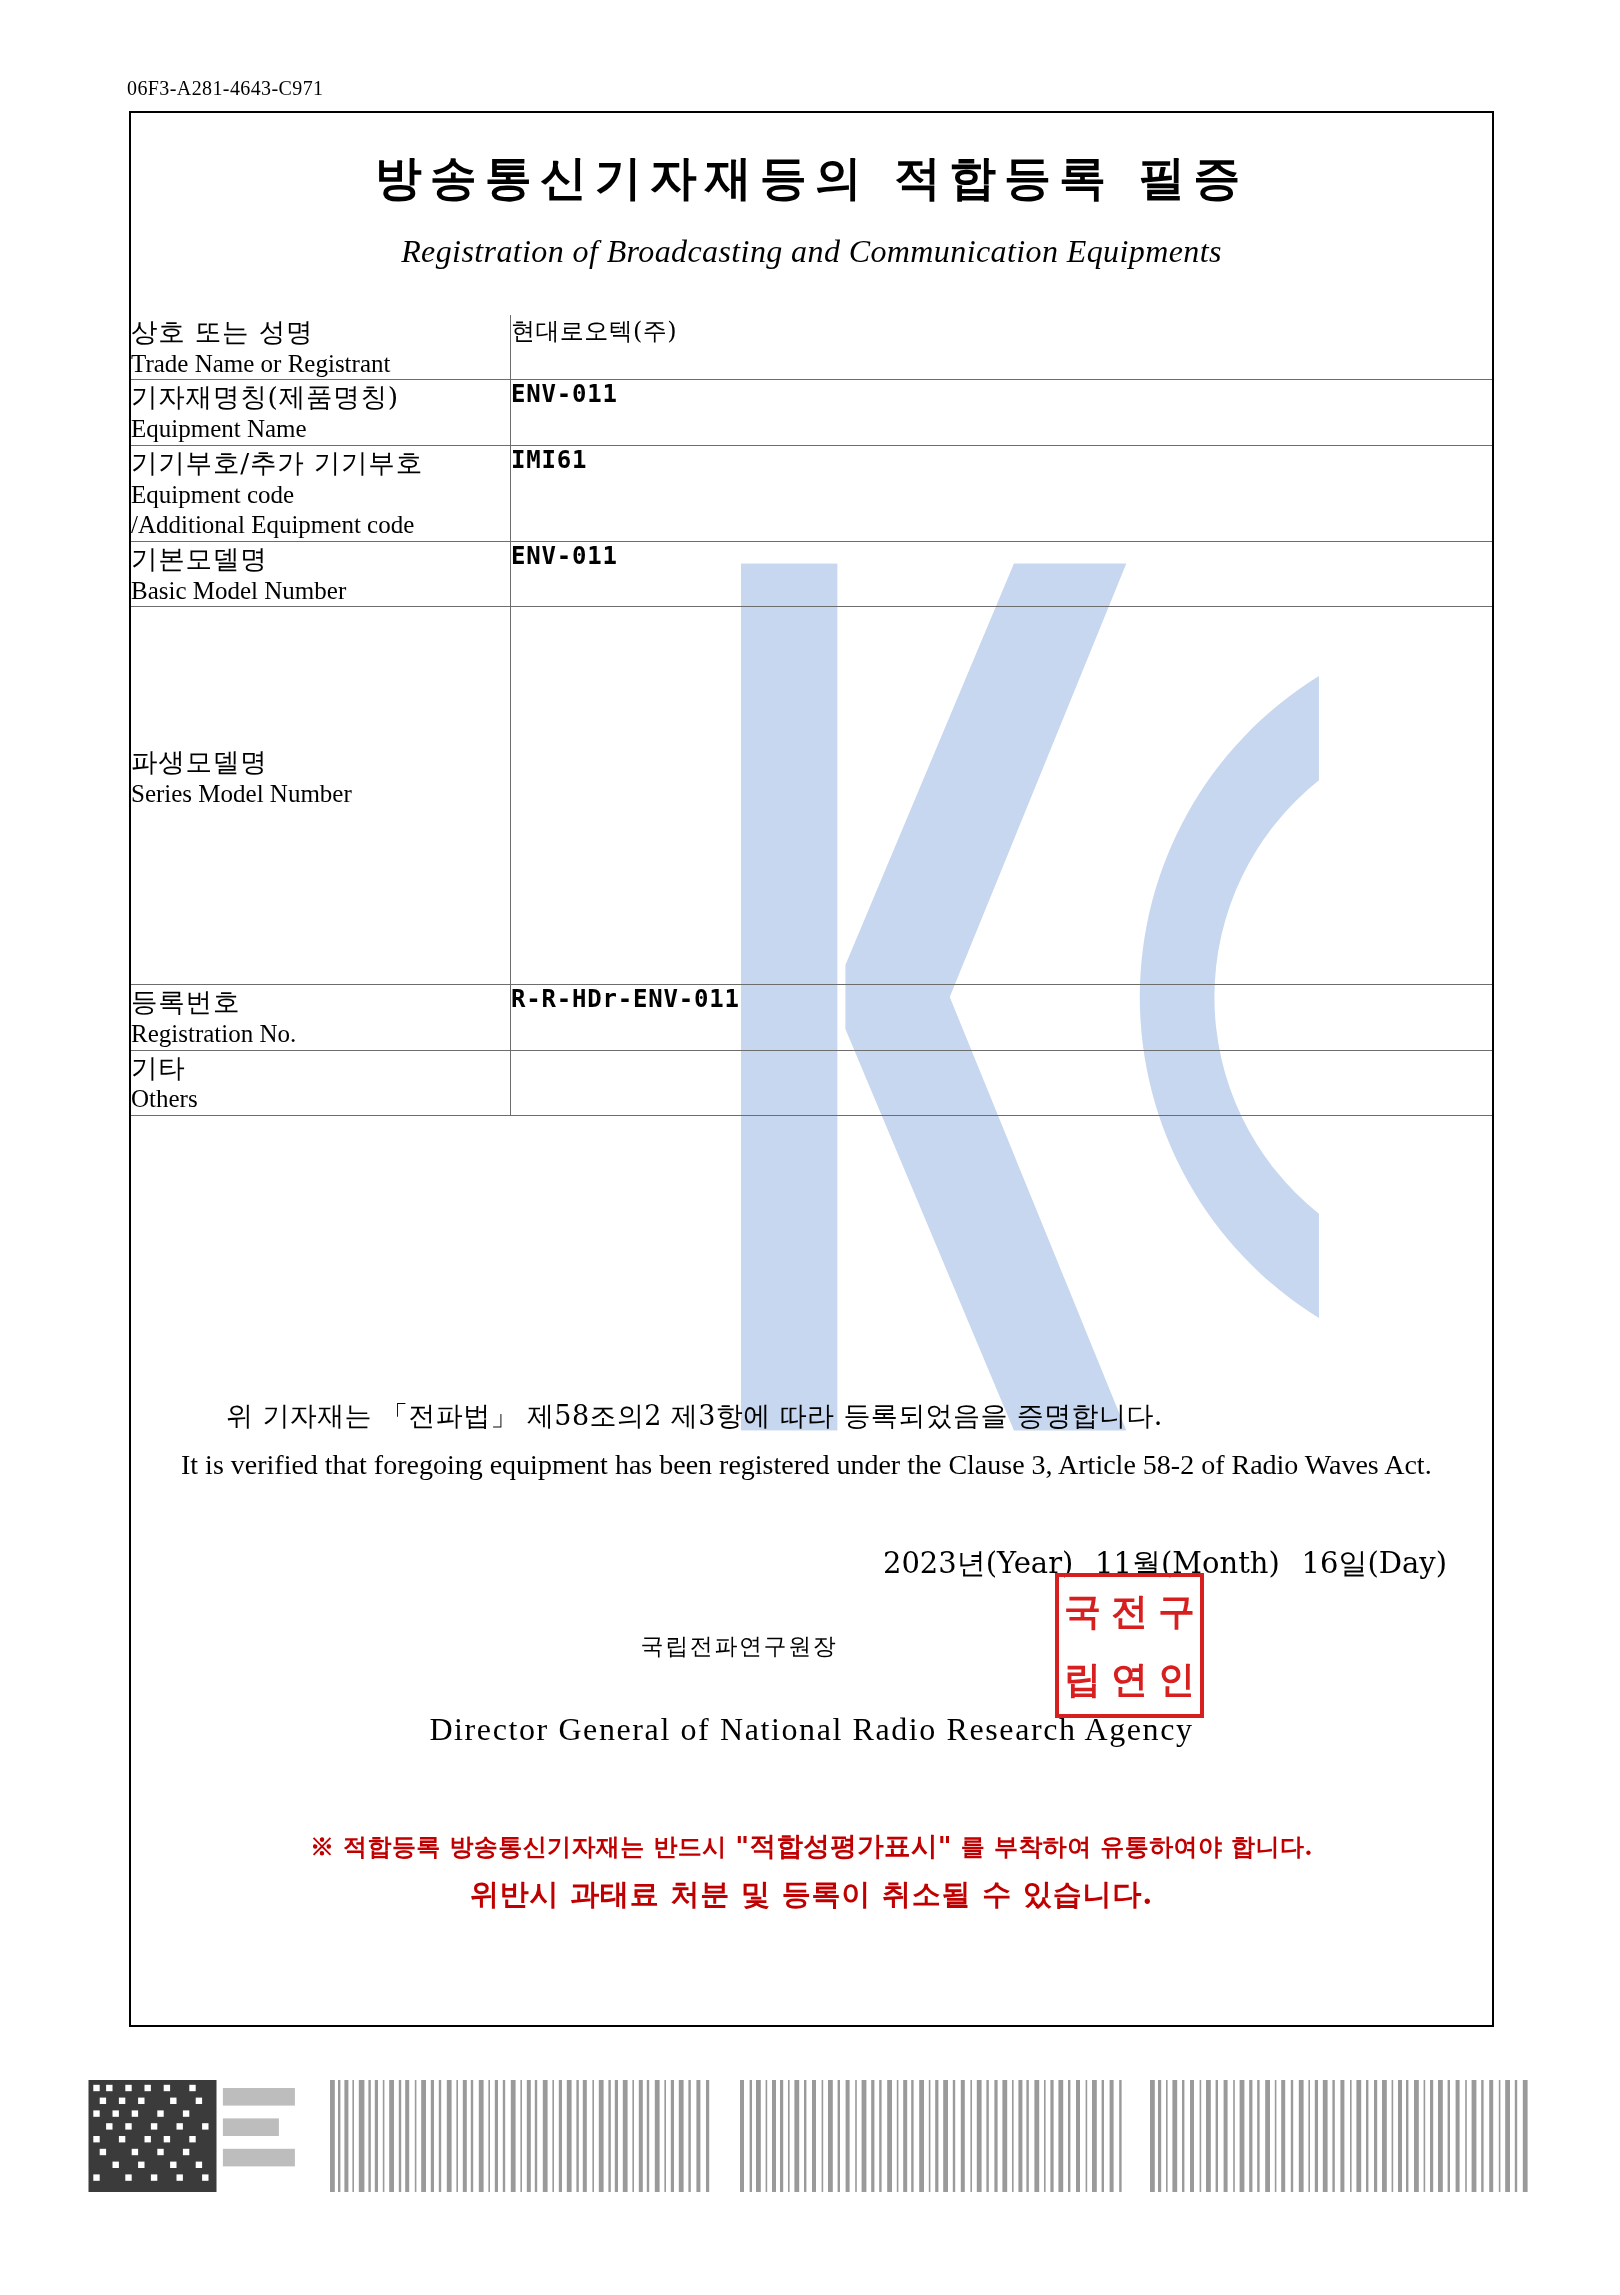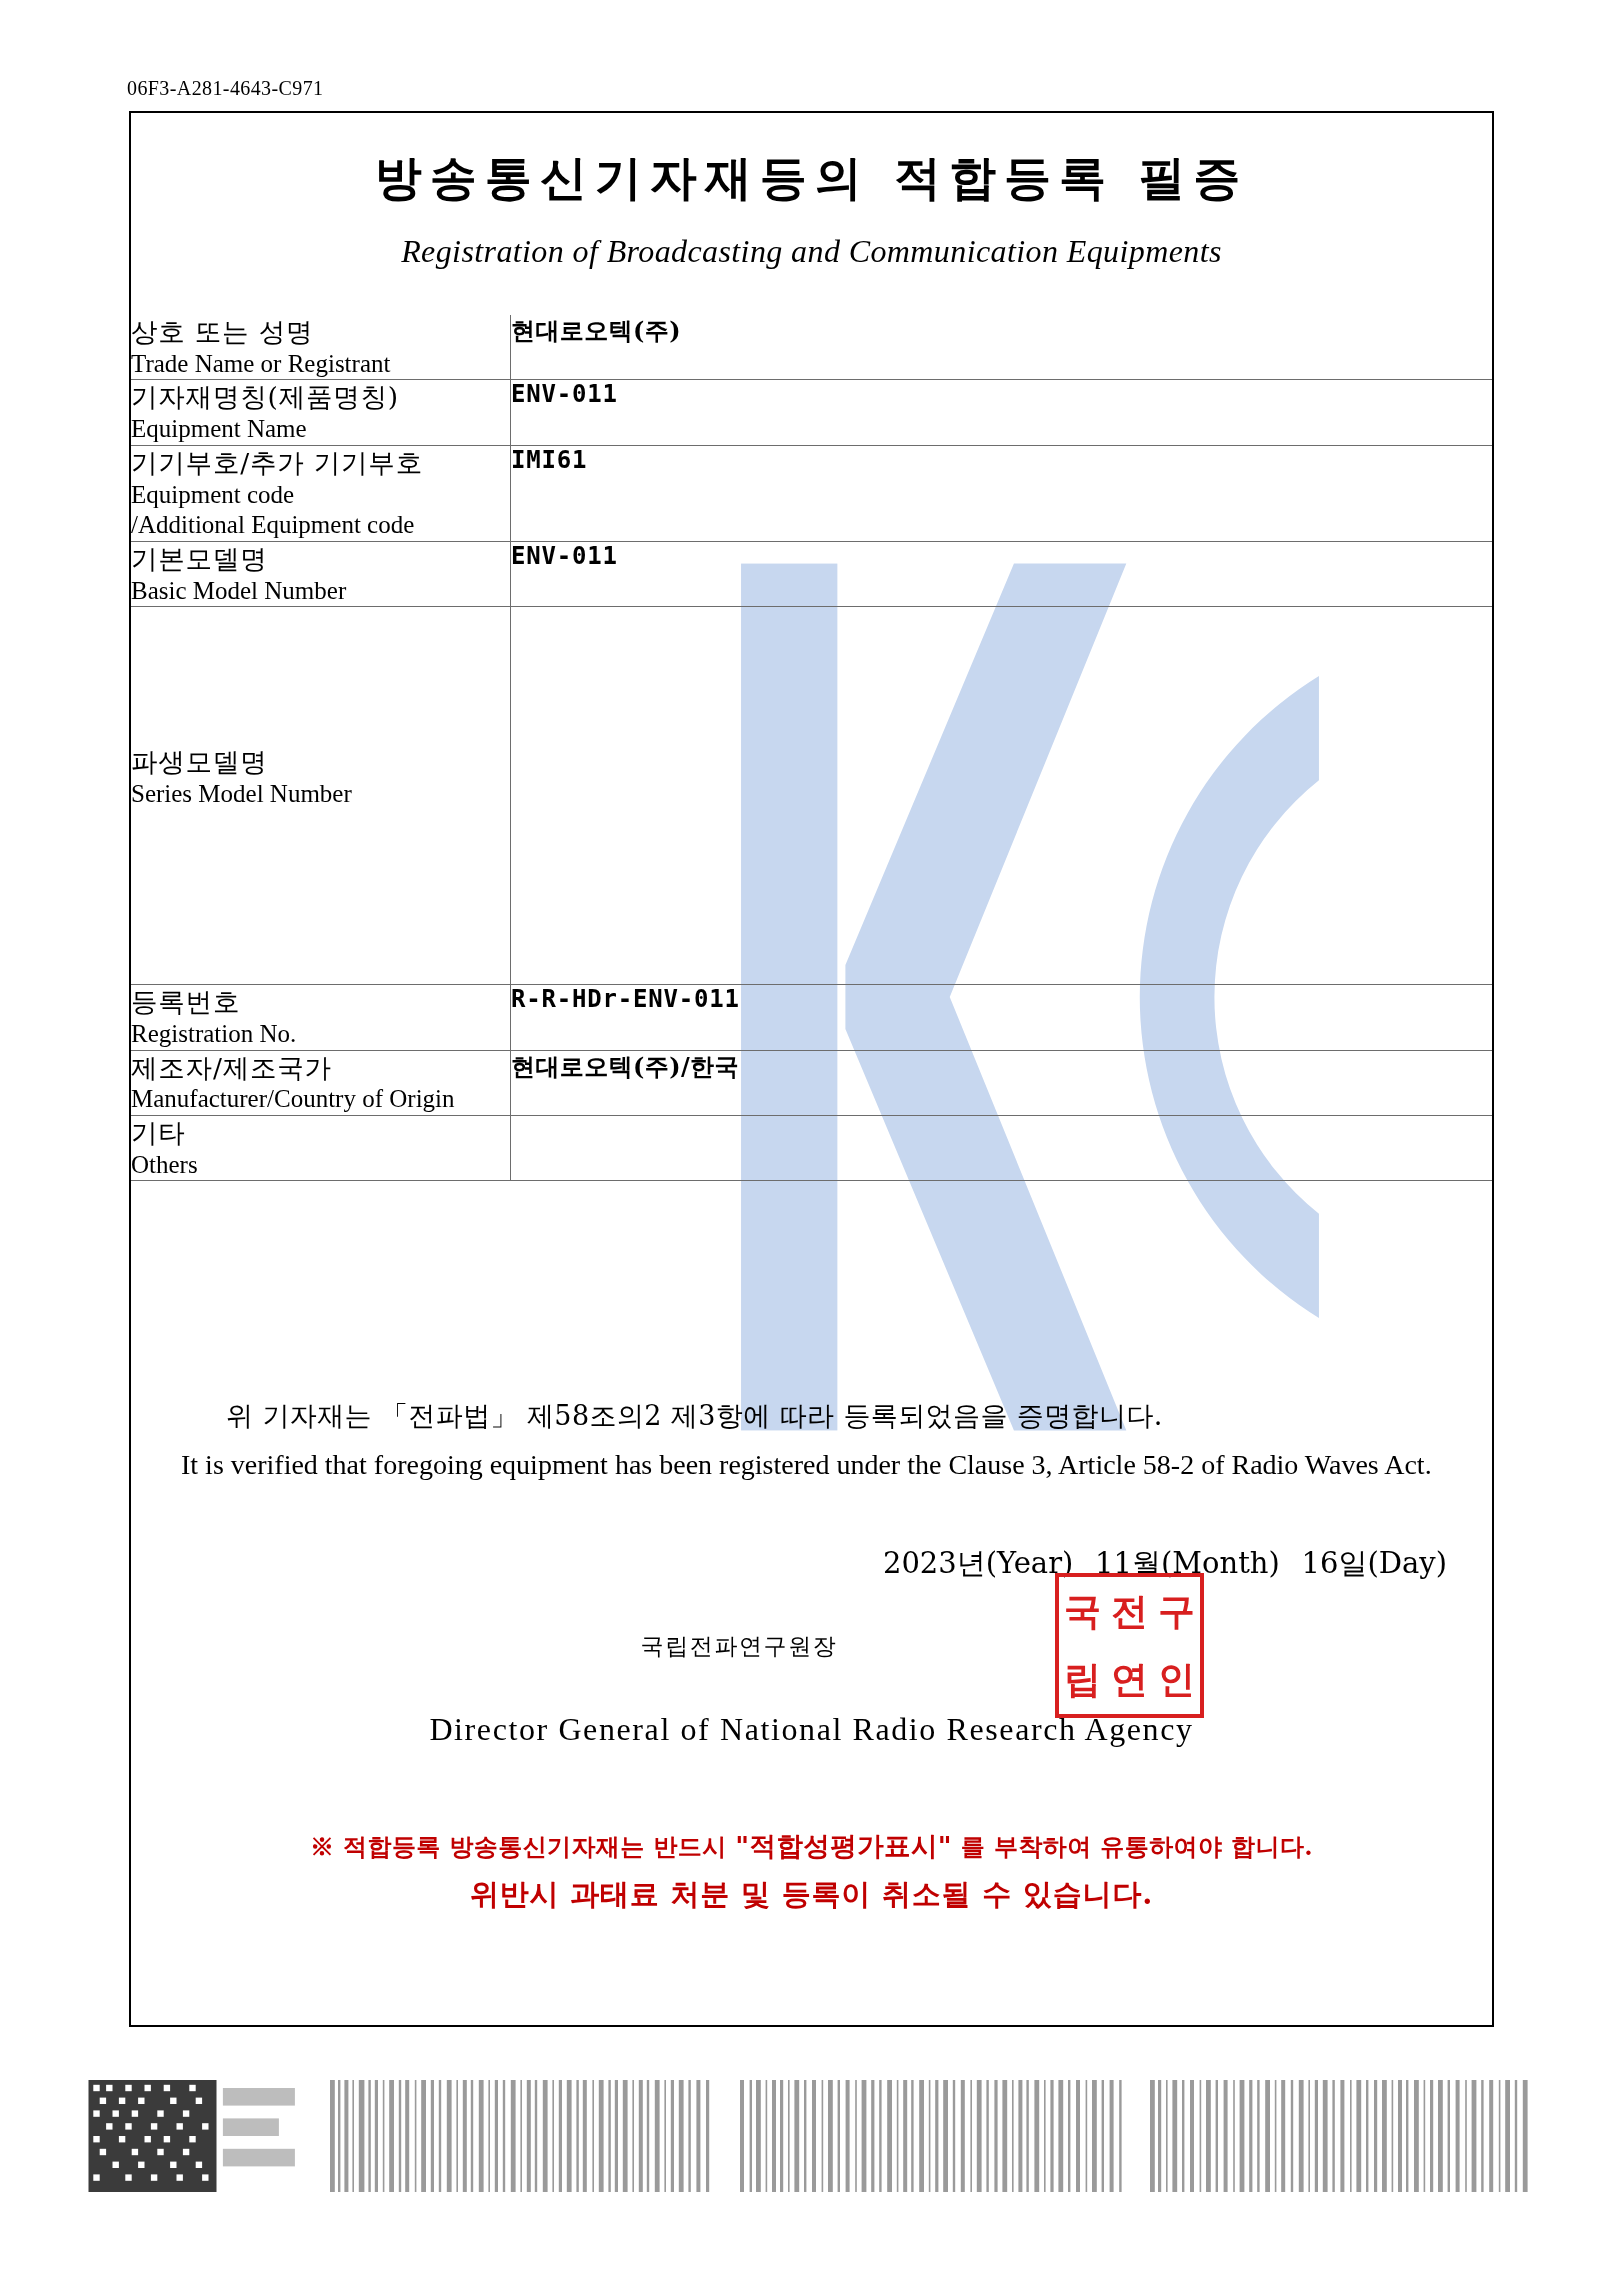--- a/index.html
+++ b/index.html
@@ -123,21 +123,21 @@
   }
   .val-mono {
     font-family: "DejaVu Sans Mono", monospace;
     font-size: 24px;
     font-weight: 700;
     letter-spacing: 0.8px;
   }
   .val-ko {
     font-family: "DejaVu Serif", serif;
     font-size: 24px;
-    font-weight: 700;
+    font-weight: 400;
     letter-spacing: 0.4px;
   }
 
   .row-series td { height: 377px; }
   .row-series .label-inner {
     padding-top: 138px;
   }
 
   
   .statement {
@@ -340,29 +340,20 @@
           <tr>
             <td class="label">
               <div class="lab-ko">등록번호</div>
               <div class="lab-en">Registration No.</div>
             </td>
             <td class="value">
               <div class="val-mono">R-R-HDr-ENV-011</div>
             </td>
           </tr>
 
-          <tr>
-            <td class="label">
-              <div class="lab-ko">제조자/제조국가</div>
-              <div class="lab-en">Manufacturer/Country of Origin</div>
-            </td>
-            <td class="value">
-              <div class="val-ko">현대로오텍(주)/한국</div>
-            </td>
-          </tr>
 
 
           <tr>
             <td class="label">
               <div class="lab-ko">기타</div>
               <div class="lab-en">Others</div>
             </td>
             <td class="value">
               <div class="val-mono"></div>
             </td>

